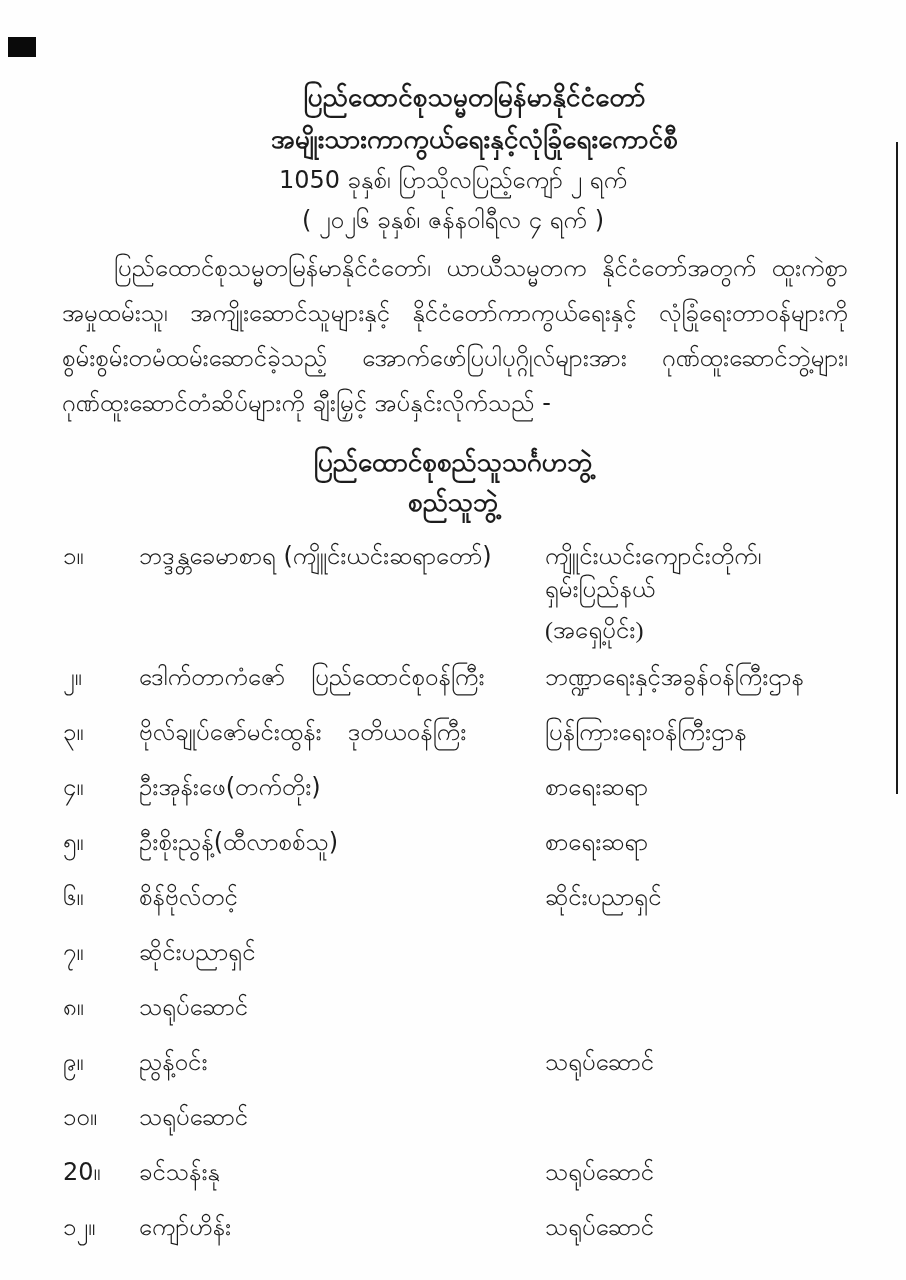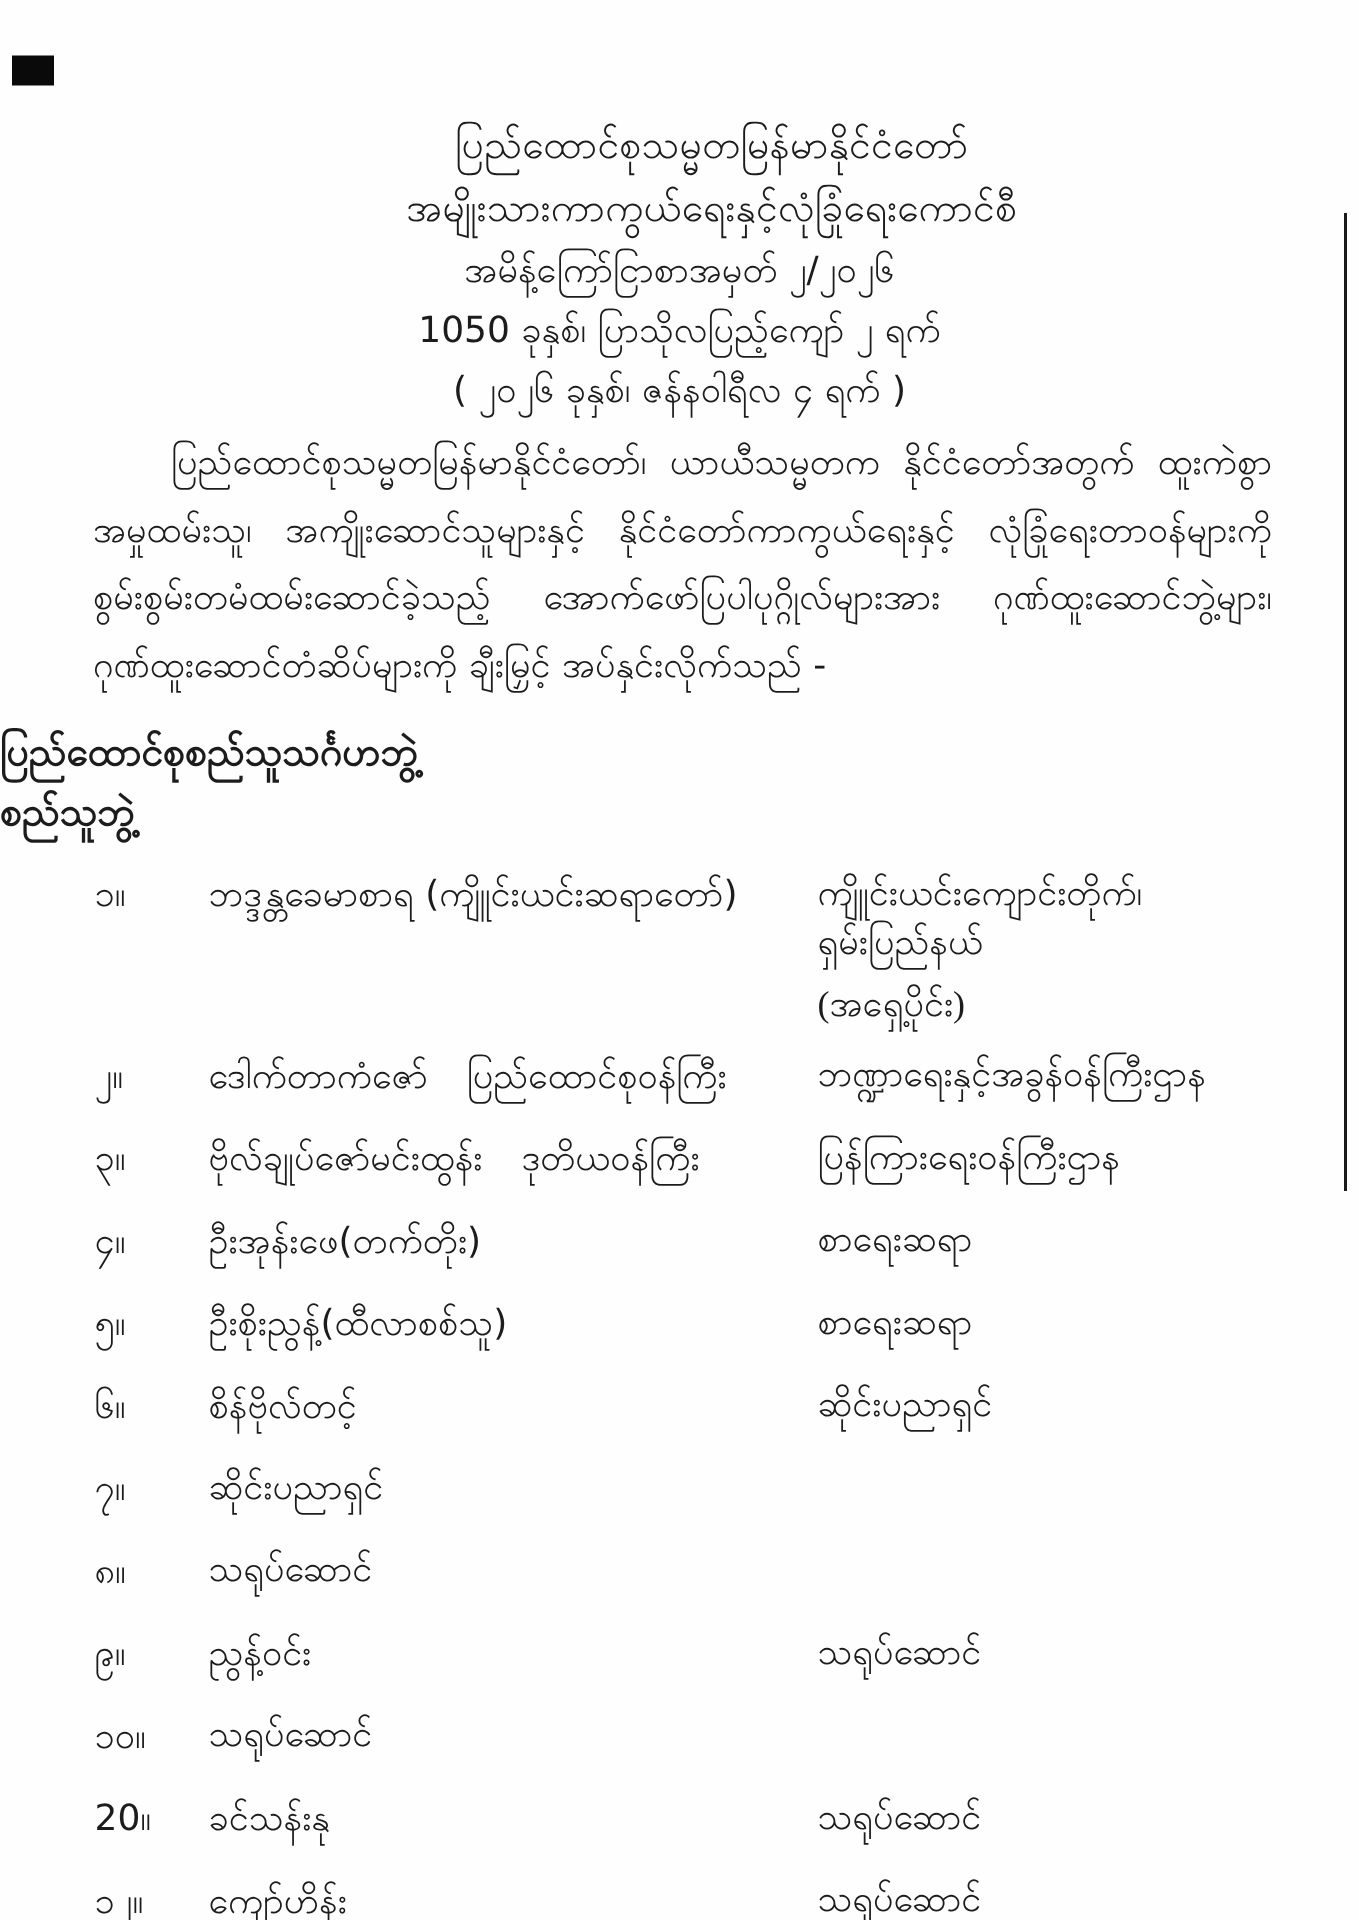--- a/index.html
+++ b/index.html
@@ -31,41 +31,41 @@
     width: 2px;
     height: 652px;
     background: #1a1a1a;
   }
   .header {
     padding-top: 76px;
     text-align: center;
   }
   .header .h-bold {
     font-size: 26px;
-    font-weight: 400;
+    font-weight: 700;
     line-height: 42px;
     letter-spacing: 0.2px;
     padding-left: 43px;
   }
   .header .h-reg {
     font-size: 24px;
     font-weight: 400;
     line-height: 40px;
   }
   .paragraph {
     margin: 6px 58px 0 62px;
     font-size: 24px;
     font-weight: 400;
     line-height: 45px;
     text-align: justify;
     text-indent: 52px;
   }
   .section-titles {
     margin-top: 16px;
-    text-align: left;
+    text-align: center;
   }
   .section-title {
     font-size: 26px;
     font-weight: 700;
     line-height: 40px;
   }
   .list {
     margin-top: 18px;
     padding: 0 58px 0 63px;
     font-size: 24px;
@@ -99,21 +99,20 @@
 <body>
 
 <div class="page">
 
   <div class="scan-mark"></div>
   <div class="scan-line"></div>
 
   <div class="header">
     <div class="h-bold">ပြည်ထောင်စုသမ္မတမြန်မာနိုင်ငံတော်</div>
     <div class="h-bold">အမျိုးသားကာကွယ်ရေးနှင့်လုံခြုံရေးကောင်စီ</div>
-    <div class="h-reg">အမိန့်ကြော်ငြာစာအမှတ် ၂/၂၀၂၆</div>
     <div class="h-reg">1050 ခုနှစ်၊ ပြာသိုလပြည့်ကျော် ၂ ရက်</div>
     <div class="h-reg">( ၂၀၂၆ ခုနှစ်၊ ဇန်နဝါရီလ ၄ ရက် )</div>
   </div>
 
   <div class="paragraph">ပြည်ထောင်စုသမ္မတမြန်မာနိုင်ငံတော်၊ ယာယီသမ္မတက နိုင်ငံတော်အတွက် ထူးကဲစွာ အမှုထမ်းသူ၊ အကျိုးဆောင်သူများနှင့် နိုင်ငံတော်ကာကွယ်ရေးနှင့် လုံခြုံရေးတာဝန်များကို စွမ်းစွမ်းတမံထမ်းဆောင်ခဲ့သည့် အောက်ဖော်ပြပါပုဂ္ဂိုလ်များအား ဂုဏ်ထူးဆောင်ဘွဲ့များ၊ ဂုဏ်ထူးဆောင်တံဆိပ်များကို ချီးမြှင့် အပ်နှင်းလိုက်သည် -</div>
 
   <div class="section-titles">
     <div class="section-title">ပြည်ထောင်စုစည်သူသင်္ဂဟဘွဲ့</div>
     <div class="section-title">စည်သူဘွဲ့</div>
   </div>

